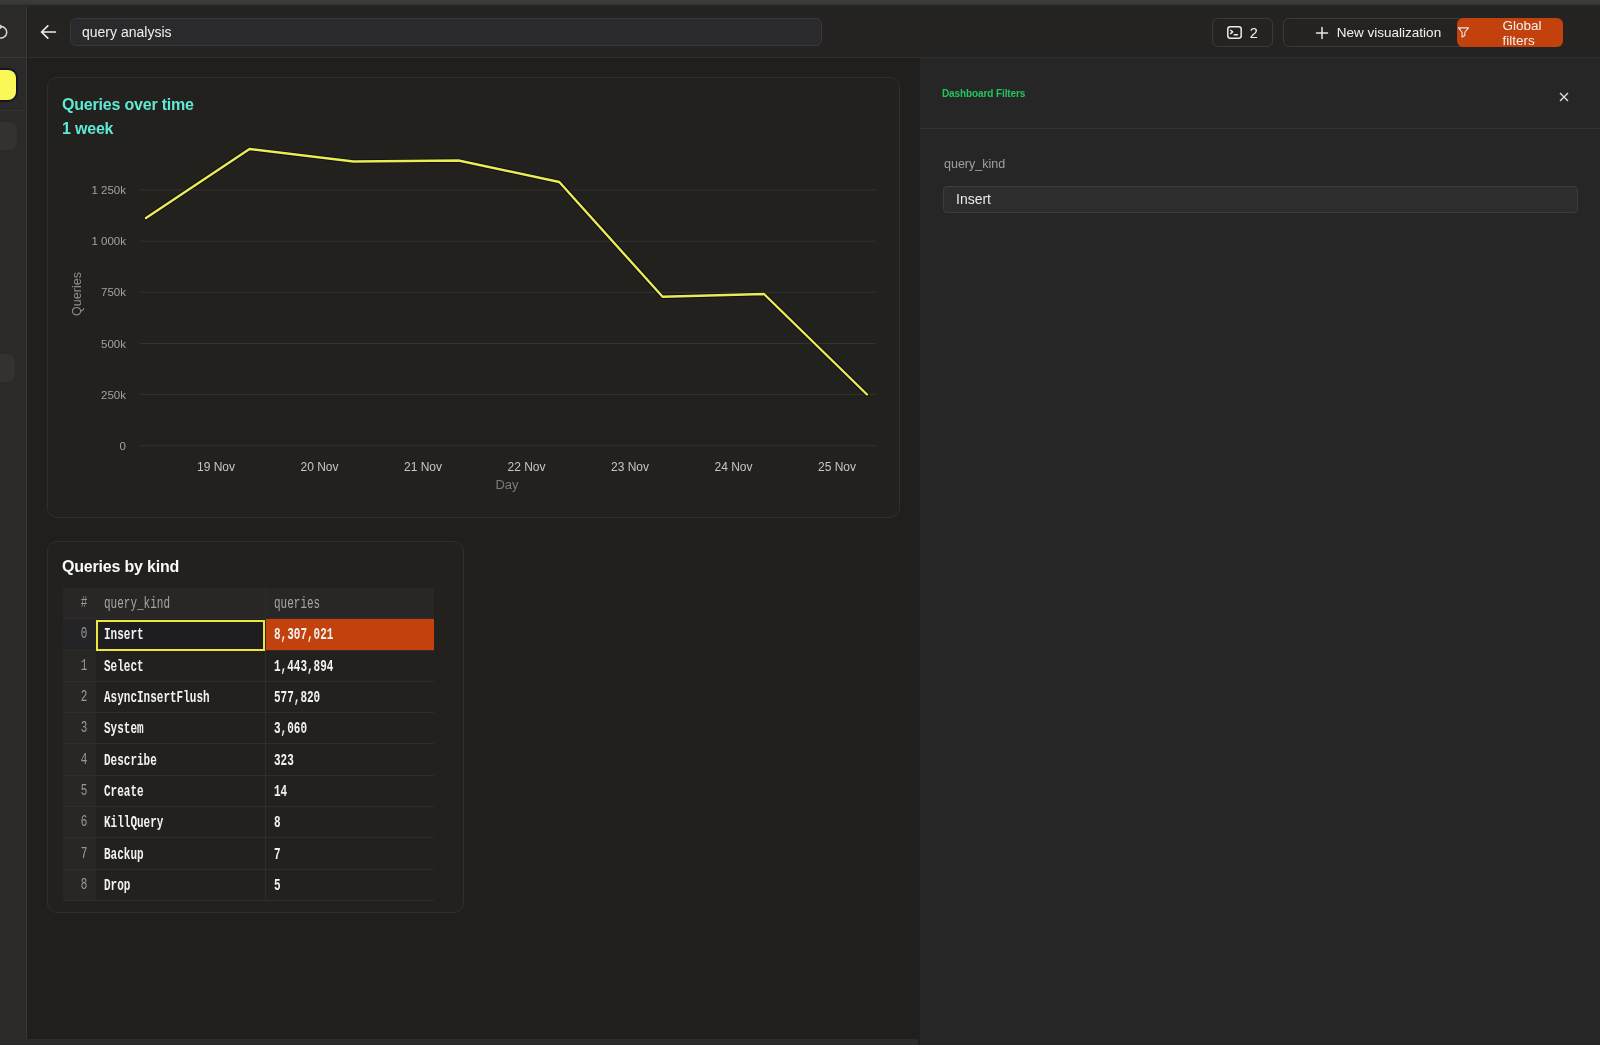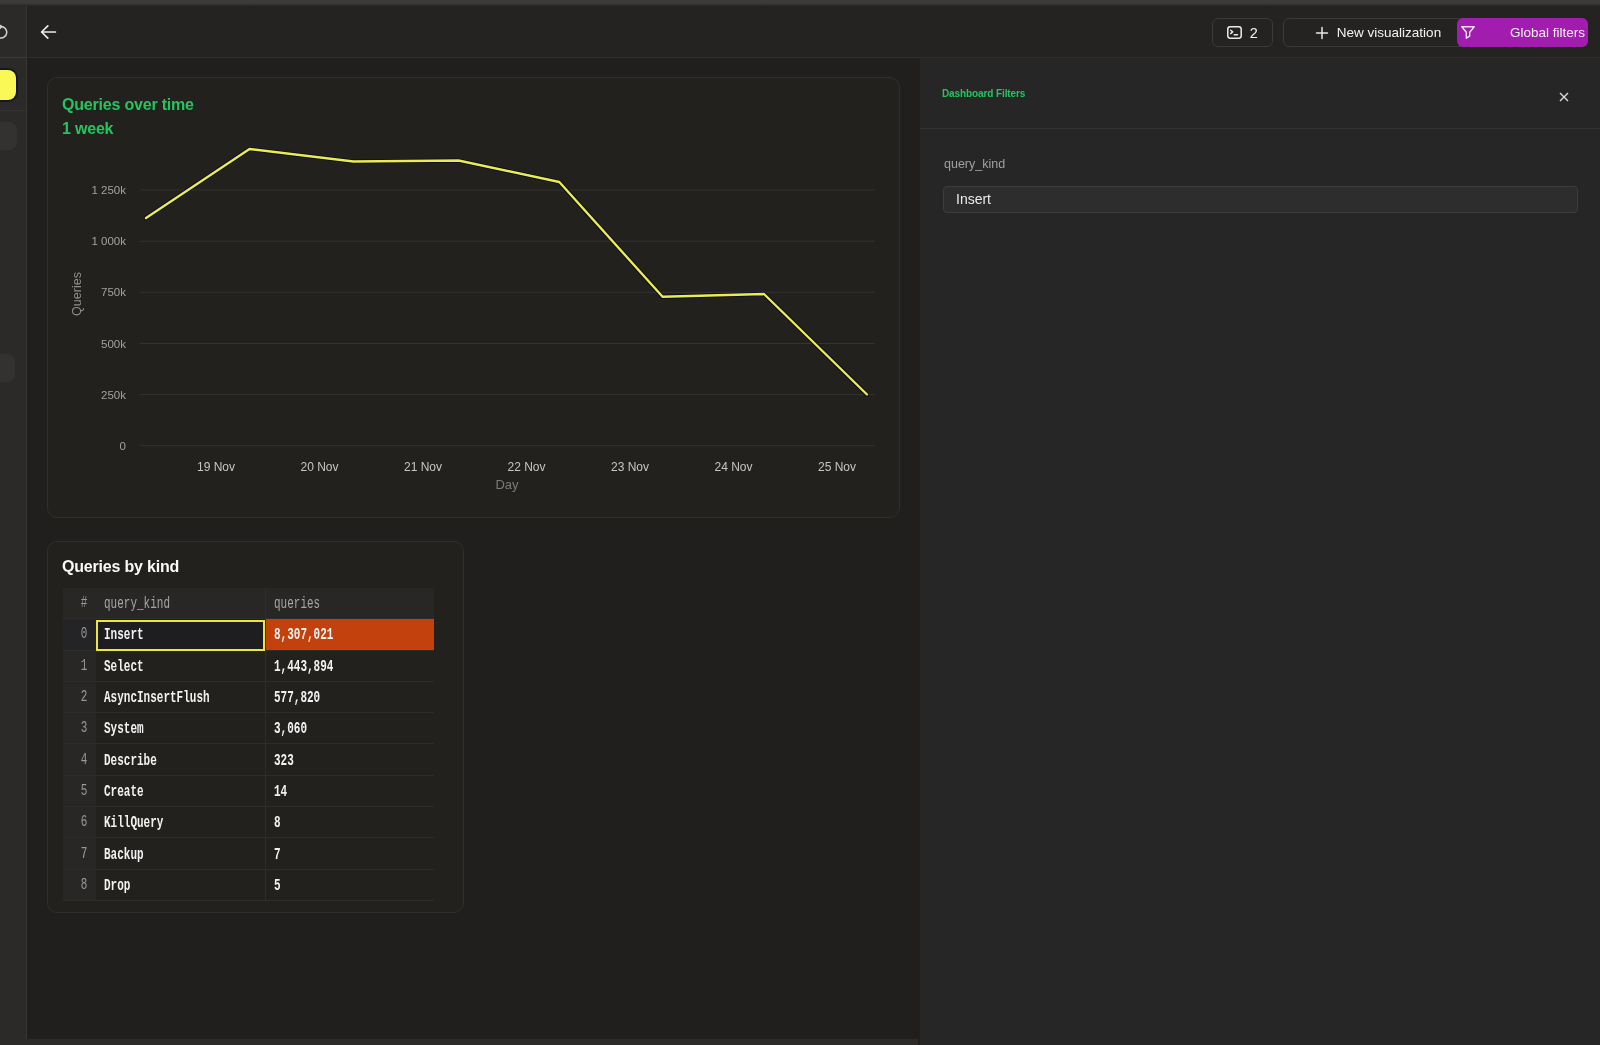--- a/index.html
+++ b/index.html
@@ -16,31 +16,31 @@
 #sb-icon { position:absolute; left:-8px; top:23px; }
 
 
 #topstrip { position:absolute; left:0; top:0; width:1600px; height:6px; background:linear-gradient(180deg, #3c3c3c 0%, #3a3a3a 55%, #272625 100%); z-index:5; }
 #header { position:absolute; left:28px; top:0; width:1572px; height:58px; background:#242321; border-bottom:1px solid #302f2d; }
 #backarrow { position:absolute; left:11px; top:23px; }
 #qinput { position:absolute; left:42px; top:18px; width:752px; height:28px; background:#2a292b; border:1px solid #39383a; border-radius:6px; color:#f0f0f0; font-size:14px; line-height:26px; padding-left:11px; }
 .btn { position:absolute; top:18px; height:29px; border-radius:6px; display:flex; align-items:center; justify-content:center; color:#f2f2f2; font-size:13.5px; }
 #btn1 { left:1183.5px; width:61.5px; border:1px solid #3b3a38; }
 #btn2 { left:1255px; width:190px; border:1px solid #3b3a38; }
-#btn3 { left:1429px; width:131px; background:#a21caf;gap:13px; }
+#btn3 { left:1429px; width:106px; background:#c2410c;gap:13px; }
 .btn svg { display:block; }
 .btn .gap { width:8px; }
 
 
 #main { position:absolute; left:28px; top:58px; width:890px; height:987px; background:#201f1d; }
 #bottomstrip { position:absolute; left:0; top:1039px; width:918px; height:6px; background:#2c2b29; }
 
 
 #chartcard { position:absolute; left:19px; top:19px; width:853px; height:441px; background:#22211e; border:1px solid #302f2c; border-radius:10px; }
-.ctitle { position:absolute; left:14px; top:15px; font-size:16px; font-weight:700; color:#22c55e; line-height:24px; letter-spacing:-0.2px; }
+.ctitle { position:absolute; left:14px; top:15px; font-size:16px; font-weight:700; color:#5eead4; line-height:24px; letter-spacing:-0.2px; }
 #chartsvg { position:absolute; left:0; top:0; }
 
 
 #tablecard { position:absolute; left:19px; top:483px; width:417px; height:372px; background:#22211e; border:1px solid #302f2c; border-radius:10px; }
 .ttitle { position:absolute; left:14px; top:16px; font-size:16px; font-weight:700; color:#fafafa; letter-spacing:-0.2px; }
 #tbl { position:absolute; left:15px; top:46px; width:371px; font-family:"Liberation Mono", monospace; }
 .trow { display:flex; width:371px; height:31.3px; }
 .c0 { width:33px; display:flex; align-items:center; justify-content:center; background:#282726; color:#989898; border-bottom:1px solid #2e2d2b; }
 .c1 { width:169px; display:flex; align-items:center; padding-left:8px; color:#f2f2f2; border-bottom:1px solid #2e2d2b; }
 .c2 { width:169px; display:flex; align-items:center; padding-left:8px; color:#f2f2f2; border-left:1px solid #2e2d2b; border-bottom:1px solid #2e2d2b; }
@@ -235,20 +235,21 @@
         </svg>
     </div>
     <div class="plabel">query_kind</div>
     <div class="pinput">Insert</div>
   </div>
 
   <div id="header">
     <svg id="backarrow" width="18" height="18" viewBox="0 0 18 18">
         <path d="M16.4 9 L2.6 9 M8.8 2.9 L2.6 9 L8.8 15.1" stroke="#ececec" stroke-width="1.7" fill="none" stroke-linecap="round" stroke-linejoin="round"></path>
       </svg>
+    <div id="qinput">query analysis</div>
     <div class="btn" id="btn1">
       <svg width="15" height="13" viewBox="0 0 15 13">
           <rect x="0.8" y="0.8" width="13.4" height="11.4" rx="2.4" fill="none" stroke="#ebebeb" stroke-width="1.5"></rect>
           <path d="M3.7 4.2 L5.7 5.9 L3.7 7.6" fill="none" stroke="#ebebeb" stroke-width="1.4" stroke-linecap="round" stroke-linejoin="round"></path>
           <path d="M7.2 8.7 L10.5 8.7" stroke="#ebebeb" stroke-width="1.4" stroke-linecap="round"></path>
         </svg>
       <span class="gap"></span>
         <span style="font-size:14.5px;">2</span>
     </div>
     <div class="btn" id="btn2">

